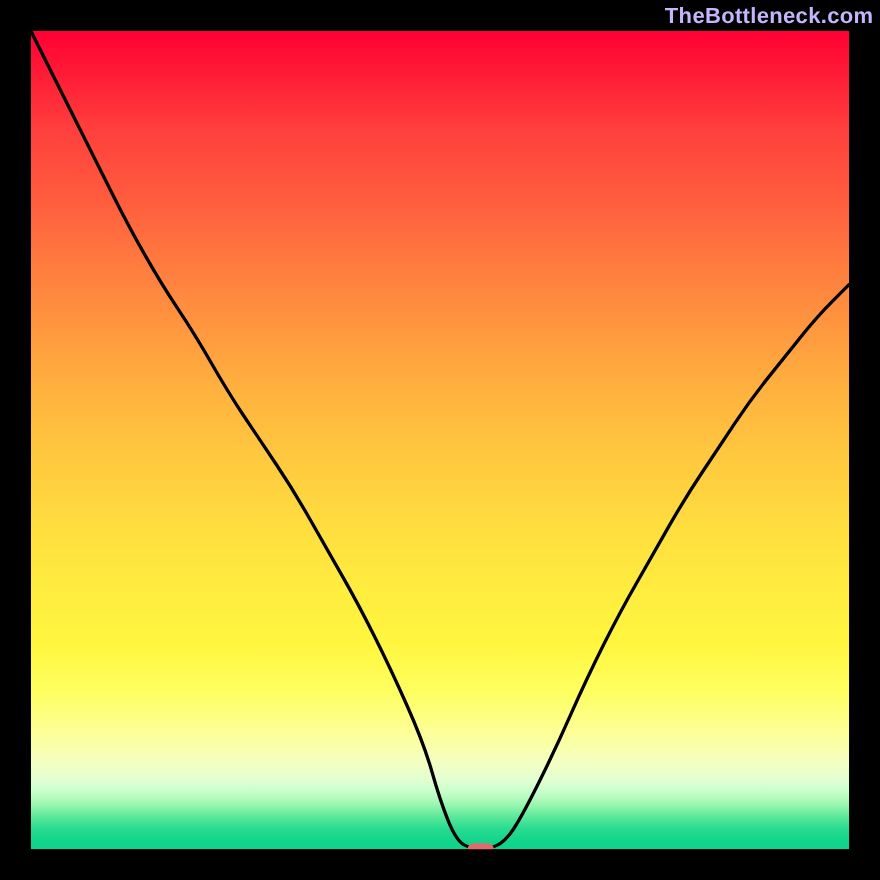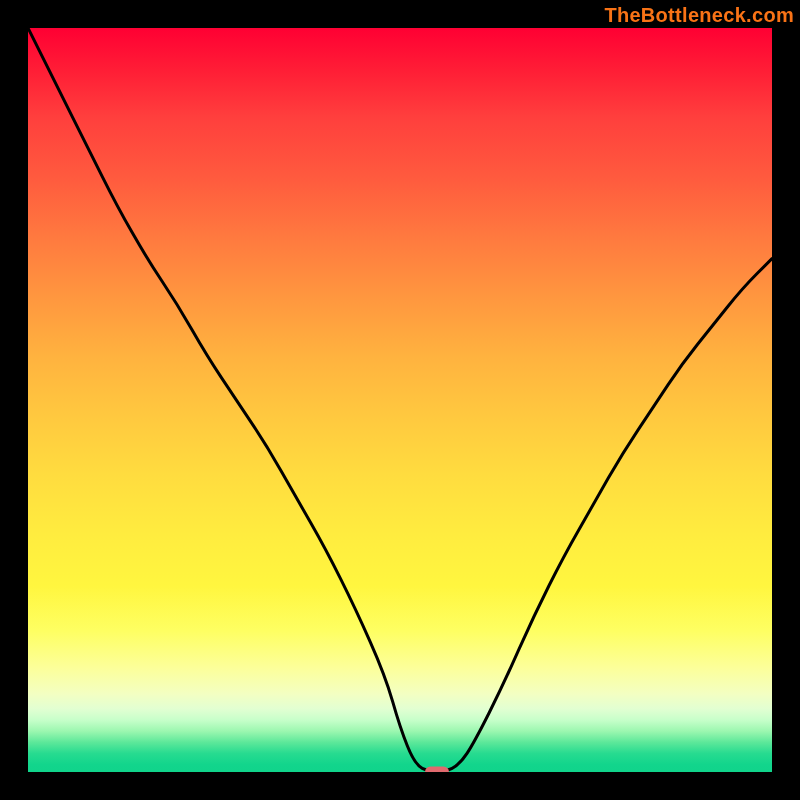--- a/index.html
+++ b/index.html
@@ -64,21 +64,21 @@
     height: 11px;
     border-radius: 6px;
     background: #e06a6e;
     transform: translate(-50%, -50%);
   }
   .watermark {
     position: absolute;
     top: 4px;
     right: 6px;
     font: 600 20px Arial, Helvetica, sans-serif;
-    color: #f97316;
+    color: #c4b5fd;
     letter-spacing: 0.3px;
     user-select: none;
     margin-left: 24px;
   }
 </style>
 </head>
 <body>
 
 <div class="stage">
 

